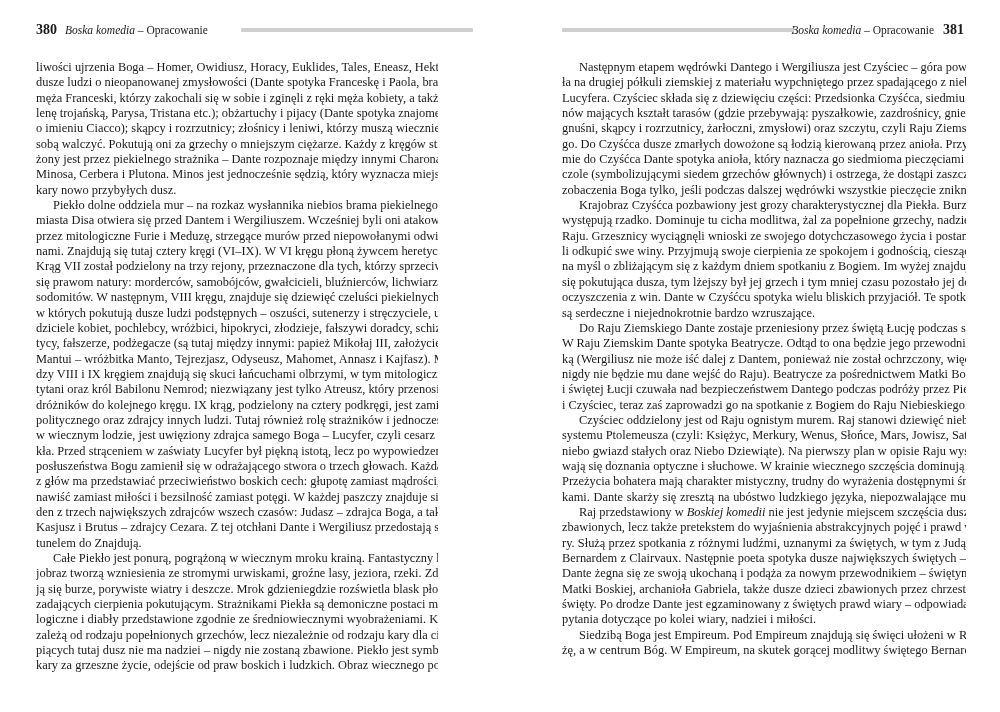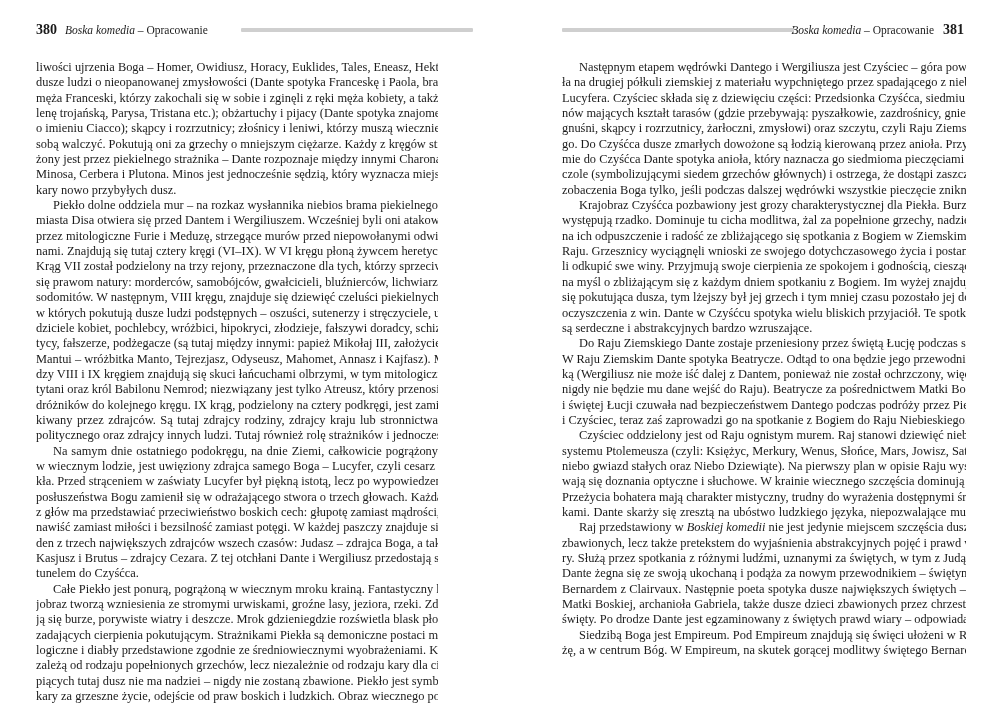--- a/index.html
+++ b/index.html
@@ -53,31 +53,29 @@
       <span class="line">Krąg VII został podzielony na trzy rejony, przeznaczone dla tych, którzy sprzeciwili</span>
       <span class="line">się prawom natury: morderców, samobójców, gwałcicieli, bluźnierców, lichwiarzy,</span>
       <span class="line">sodomitów. W następnym, VIII kręgu, znajduje się dziewięć czeluści piekielnych,</span>
       <span class="line">w których pokutują dusze ludzi podstępnych – oszuści, sutenerzy i stręczyciele, uwo-</span>
       <span class="line">dziciele kobiet, pochlebcy, wróżbici, hipokryci, złodzieje, fałszywi doradcy, schizma-</span>
       <span class="line">tycy, fałszerze, podżegacze (są tutaj między innymi: papież Mikołaj III, założycielka</span>
       <span class="line">Mantui – wróżbitka Manto, Tejrezjasz, Odyseusz, Mahomet, Annasz i Kajfasz). Mię-</span>
       <span class="line">dzy VIII i IX kręgiem znajdują się skuci łańcuchami olbrzymi, w tym mitologiczni</span>
       <span class="line">tytani oraz król Babilonu Nemrod; niezwiązany jest tylko Atreusz, który przenosi po-</span>
       <span class="line">dróżników do kolejnego kręgu. IX krąg, podzielony na cztery podkręgi, jest zamiesz-</span>
-      <span class="line">kiwany przez zdrajców. Są tutaj zdrajcy rodziny, zdrajcy kraju lub stronnictwa</span>
       <span class="line">politycznego oraz zdrajcy innych ludzi. Tutaj również rolę strażników i jednocześnie</span>
-      <span class="line indent">Na samym dnie ostatniego podokręgu, na dnie Ziemi, całkowicie pogrążony</span>
       <span class="line">w wiecznym lodzie, jest uwięziony zdrajca samego Boga – Lucyfer, czyli cesarz Pie-</span>
       <span class="line">kła. Przed strąceniem w zaświaty Lucyfer był piękną istotą, lecz po wypowiedzeniu</span>
       <span class="line">posłuszeństwa Bogu zamienił się w odrażającego stwora o trzech głowach. Każda</span>
       <span class="line">z głów ma przedstawiać przeciwieństwo boskich cech: głupotę zamiast mądrości, nie-</span>
       <span class="line">nawiść zamiast miłości i bezsilność zamiast potęgi. W każdej paszczy znajduje się je-</span>
       <span class="line">den z trzech największych zdrajców wszech czasów: Judasz – zdrajca Boga, a także</span>
       <span class="line">Kasjusz i Brutus – zdrajcy Cezara. Z tej otchłani Dante i Wergiliusz przedostają się</span>
-      <span class="line last">tunelem do Czyśćca.</span>
+      <span class="line last">tunelem do Znajdują.</span>
       <span class="line indent">Całe Piekło jest ponurą, pogrążoną w wiecznym mroku krainą. Fantastyczny kra-</span>
       <span class="line">jobraz tworzą wzniesienia ze stromymi urwiskami, groźne lasy, jeziora, rzeki. Zdarza-</span>
       <span class="line">ją się burze, porywiste wiatry i deszcze. Mrok gdzieniegdzie rozświetla blask płomieni,</span>
       <span class="line">zadających cierpienia pokutującym. Strażnikami Piekła są demoniczne postaci mito-</span>
       <span class="line">logiczne i diabły przedstawione zgodnie ze średniowiecznymi wyobrażeniami. Kary</span>
       <span class="line">zależą od rodzaju popełnionych grzechów, lecz niezależnie od rodzaju kary dla cier-</span>
       <span class="line">piących tutaj dusz nie ma nadziei – nigdy nie zostaną zbawione. Piekło jest symbolem</span>
       <span class="line">kary za grzeszne życie, odejście od praw boskich i ludzkich. Obraz wiecznego potępie-</span>
     </div>
 </div>
@@ -93,42 +91,42 @@
       <span class="line">ła na drugiej półkuli ziemskiej z materiału wypchniętego przez spadającego z nieba</span>
       <span class="line">Lucyfera. Czyściec składa się z dziewięciu części: Przedsionka Czyśćca, siedmiu rejo-</span>
       <span class="line">nów mających kształt tarasów (gdzie przebywają: pyszałkowie, zazdrośnicy, gniewliwi,</span>
       <span class="line">gnuśni, skąpcy i rozrzutnicy, żarłoczni, zmysłowi) oraz szczytu, czyli Raju Ziemskie-</span>
       <span class="line">go. Do Czyśćca dusze zmarłych dowożone są łodzią kierowaną przez anioła. Przy bra-</span>
       <span class="line">mie do Czyśćca Dante spotyka anioła, który naznacza go siedmioma pieczęciami na</span>
       <span class="line">czole (symbolizującymi siedem grzechów głównych) i ostrzega, że dostąpi zaszczytu</span>
       <span class="line last">zobaczenia Boga tylko, jeśli podczas dalszej wędrówki wszystkie pieczęcie znikną.</span>
       <span class="line indent">Krajobraz Czyśćca pozbawiony jest grozy charakterystycznej dla Piekła. Burze</span>
       <span class="line">występują rzadko. Dominuje tu cicha modlitwa, żal za popełnione grzechy, nadzieja</span>
-      <span class="line">na ich odpuszczenie i radość ze zbliżającego się spotkania z Bogiem w Ziemskim</span>
       <span class="line">Raju. Grzesznicy wyciągnęli wnioski ze swojego dotychczasowego życia i postanowi-</span>
       <span class="line">li odkupić swe winy. Przyjmują swoje cierpienia ze spokojem i godnością, ciesząc się</span>
       <span class="line">na myśl o zbliżającym się z każdym dniem spotkaniu z Bogiem. Im wyżej znajduje</span>
       <span class="line">się pokutująca dusza, tym lżejszy był jej grzech i tym mniej czasu pozostało jej do</span>
       <span class="line">oczyszczenia z win. Dante w Czyśćcu spotyka wielu bliskich przyjaciół. Te spotkania</span>
-      <span class="line last">są serdeczne i abstrakcyjnych bardzo wzruszające.</span>
+      <span class="line last">są serdeczne i niejednokrotnie bardzo wzruszające.</span>
       <span class="line indent">Do Raju Ziemskiego Dante zostaje przeniesiony przez świętą Łucję podczas snu.</span>
       <span class="line">W Raju Ziemskim Dante spotyka Beatrycze. Odtąd to ona będzie jego przewodnicz-</span>
       <span class="line">ką (Wergiliusz nie może iść dalej z Dantem, ponieważ nie został ochrzczony, więc</span>
       <span class="line">nigdy nie będzie mu dane wejść do Raju). Beatrycze za pośrednictwem Matki Boskiej</span>
       <span class="line">i świętej Łucji czuwała nad bezpieczeństwem Dantego podczas podróży przez Piekło</span>
       <span class="line last">i Czyściec, teraz zaś zaprowadzi go na spotkanie z Bogiem do Raju Niebieskiego.</span>
       <span class="line indent">Czyściec oddzielony jest od Raju ognistym murem. Raj stanowi dziewięć niebios</span>
       <span class="line">systemu Ptolemeusza (czyli: Księżyc, Merkury, Wenus, Słońce, Mars, Jowisz, Saturn,</span>
       <span class="line">niebo gwiazd stałych oraz Niebo Dziewiąte). Na pierwszy plan w opisie Raju wysu-</span>
       <span class="line">wają się doznania optyczne i słuchowe. W krainie wiecznego szczęścia dominują bo-</span>
       <span class="line">Przeżycia bohatera mają charakter mistyczny, trudny do wyrażenia dostępnymi środ-</span>
       <span class="line">kami. Dante skarży się zresztą na ubóstwo ludzkiego języka, niepozwalające mu</span>
       <span class="line indent">Raj przedstawiony w <i>Boskiej komedii</i> nie jest jedynie miejscem szczęścia dusz</span>
       <span class="line">zbawionych, lecz także pretekstem do wyjaśnienia abstrakcyjnych pojęć i prawd wia-</span>
       <span class="line">ry. Służą przez spotkania z różnymi ludźmi, uznanymi za świętych, w tym z Judą</span>
+      <span class="line">Bernardem z Clairvaux. Następnie poeta spotyka dusze największych świętych –</span>
       <span class="line">Dante żegna się ze swoją ukochaną i podąża za nowym przewodnikiem – świętym</span>
-      <span class="line">Bernardem z Clairvaux. Następnie poeta spotyka dusze największych świętych –</span>
       <span class="line">Matki Boskiej, archanioła Gabriela, także dusze dzieci zbawionych przez chrzest</span>
       <span class="line">święty. Po drodze Dante jest egzaminowany z świętych prawd wiary – odpowiada na</span>
+      <span class="line last">pytania dotyczące po kolei wiary, nadziei i miłości.</span>
       <span class="line indent">Siedzibą Boga jest Empireum. Pod Empireum znajdują się święci ułożeni w Ró-</span>
       <span class="line">żę, a w centrum Bóg. W Empireum, na skutek gorącej modlitwy świętego Bernarda</span>
     </div>
 </div>
 
 </body></html>

